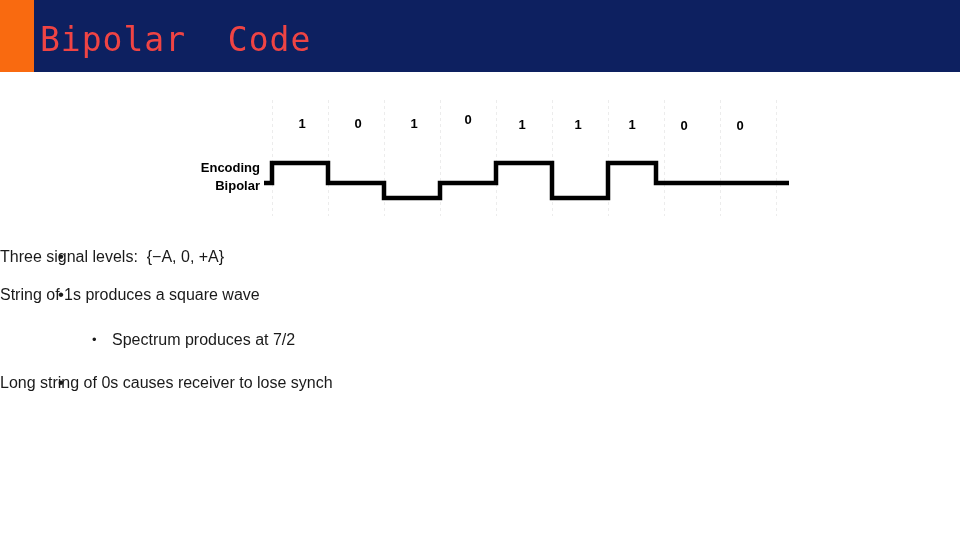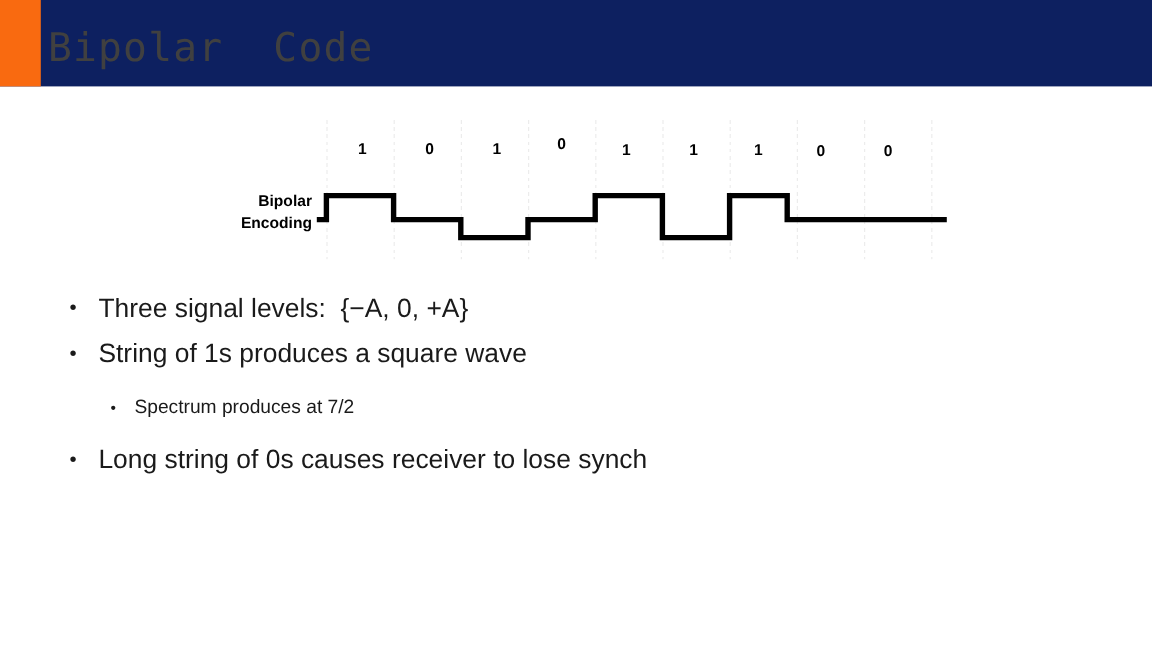--- a/index.html
+++ b/index.html
@@ -34,21 +34,21 @@
     height: 72px;
     background: #f96a10;
   }
   .header-title {
     position: absolute;
     left: 40px;
     top: 21px;
     font-family: "DejaVu Sans Mono", "Liberation Mono", monospace;
     font-size: 33px;
     line-height: 38px;
-    color: #404040;
+    color: #ef4444;
     letter-spacing: 1px;
     white-space: pre;
   }
 
   
   .diagram {
     position: absolute;
     left: 0;
     top: 72px;
     width: 960px;
@@ -102,23 +102,22 @@
   
   .content {
     position: absolute;
     left: 0;
     top: 238px;
     width: 960px;
   }
   .bullet {
     position: relative;
     margin: 0;
-    padding-left: 82px;
     font-family: "Liberation Sans", sans-serif;
-    font-size: 22px;
+    font-size: 16px;
     line-height: 38px;
     color: #1a1a1a;
     white-space: pre;
   }
   .bullet::before {
     content: "\2022";
     position: absolute;
     left: 58px;
     top: 0;
     font-size: 17px;
@@ -164,22 +163,22 @@
   <div class="bit-label" style="left:330px; top:44px">0</div>
   <div class="bit-label" style="left:386px; top:44px">1</div>
   <div class="bit-label" style="left:440px; top:40px">0</div>
   <div class="bit-label" style="left:494px; top:45px">1</div>
   <div class="bit-label" style="left:550px; top:45px">1</div>
   <div class="bit-label" style="left:604px; top:45px">1</div>
   <div class="bit-label" style="left:656px; top:46px">0</div>
   <div class="bit-label" style="left:712px; top:46px">0</div>
 
   <div class="axis-label">
+    <span>Encoding</span>
     <span>Bipolar</span>
-    <span>Encoding</span>
   </div>
 
   <svg class="wave" viewBox="0 0 960 160">
     <polyline points="264,111  272,111  272,91  328,91  328,111  384,111  384,126  440,126  440,111  496,111  496,91  552,91  552,126  608,126  608,91  656,91  656,111  789,111" fill="none" stroke="#000000" stroke-width="4.5" stroke-linecap="butt" stroke-linejoin="miter"></polyline>
   </svg>
 </div>
 
 <div class="content">
   <div class="bullet">Three signal levels:  {−A, 0, +A}</div>
   <div class="bullet">String of 1s produces a square wave</div>

